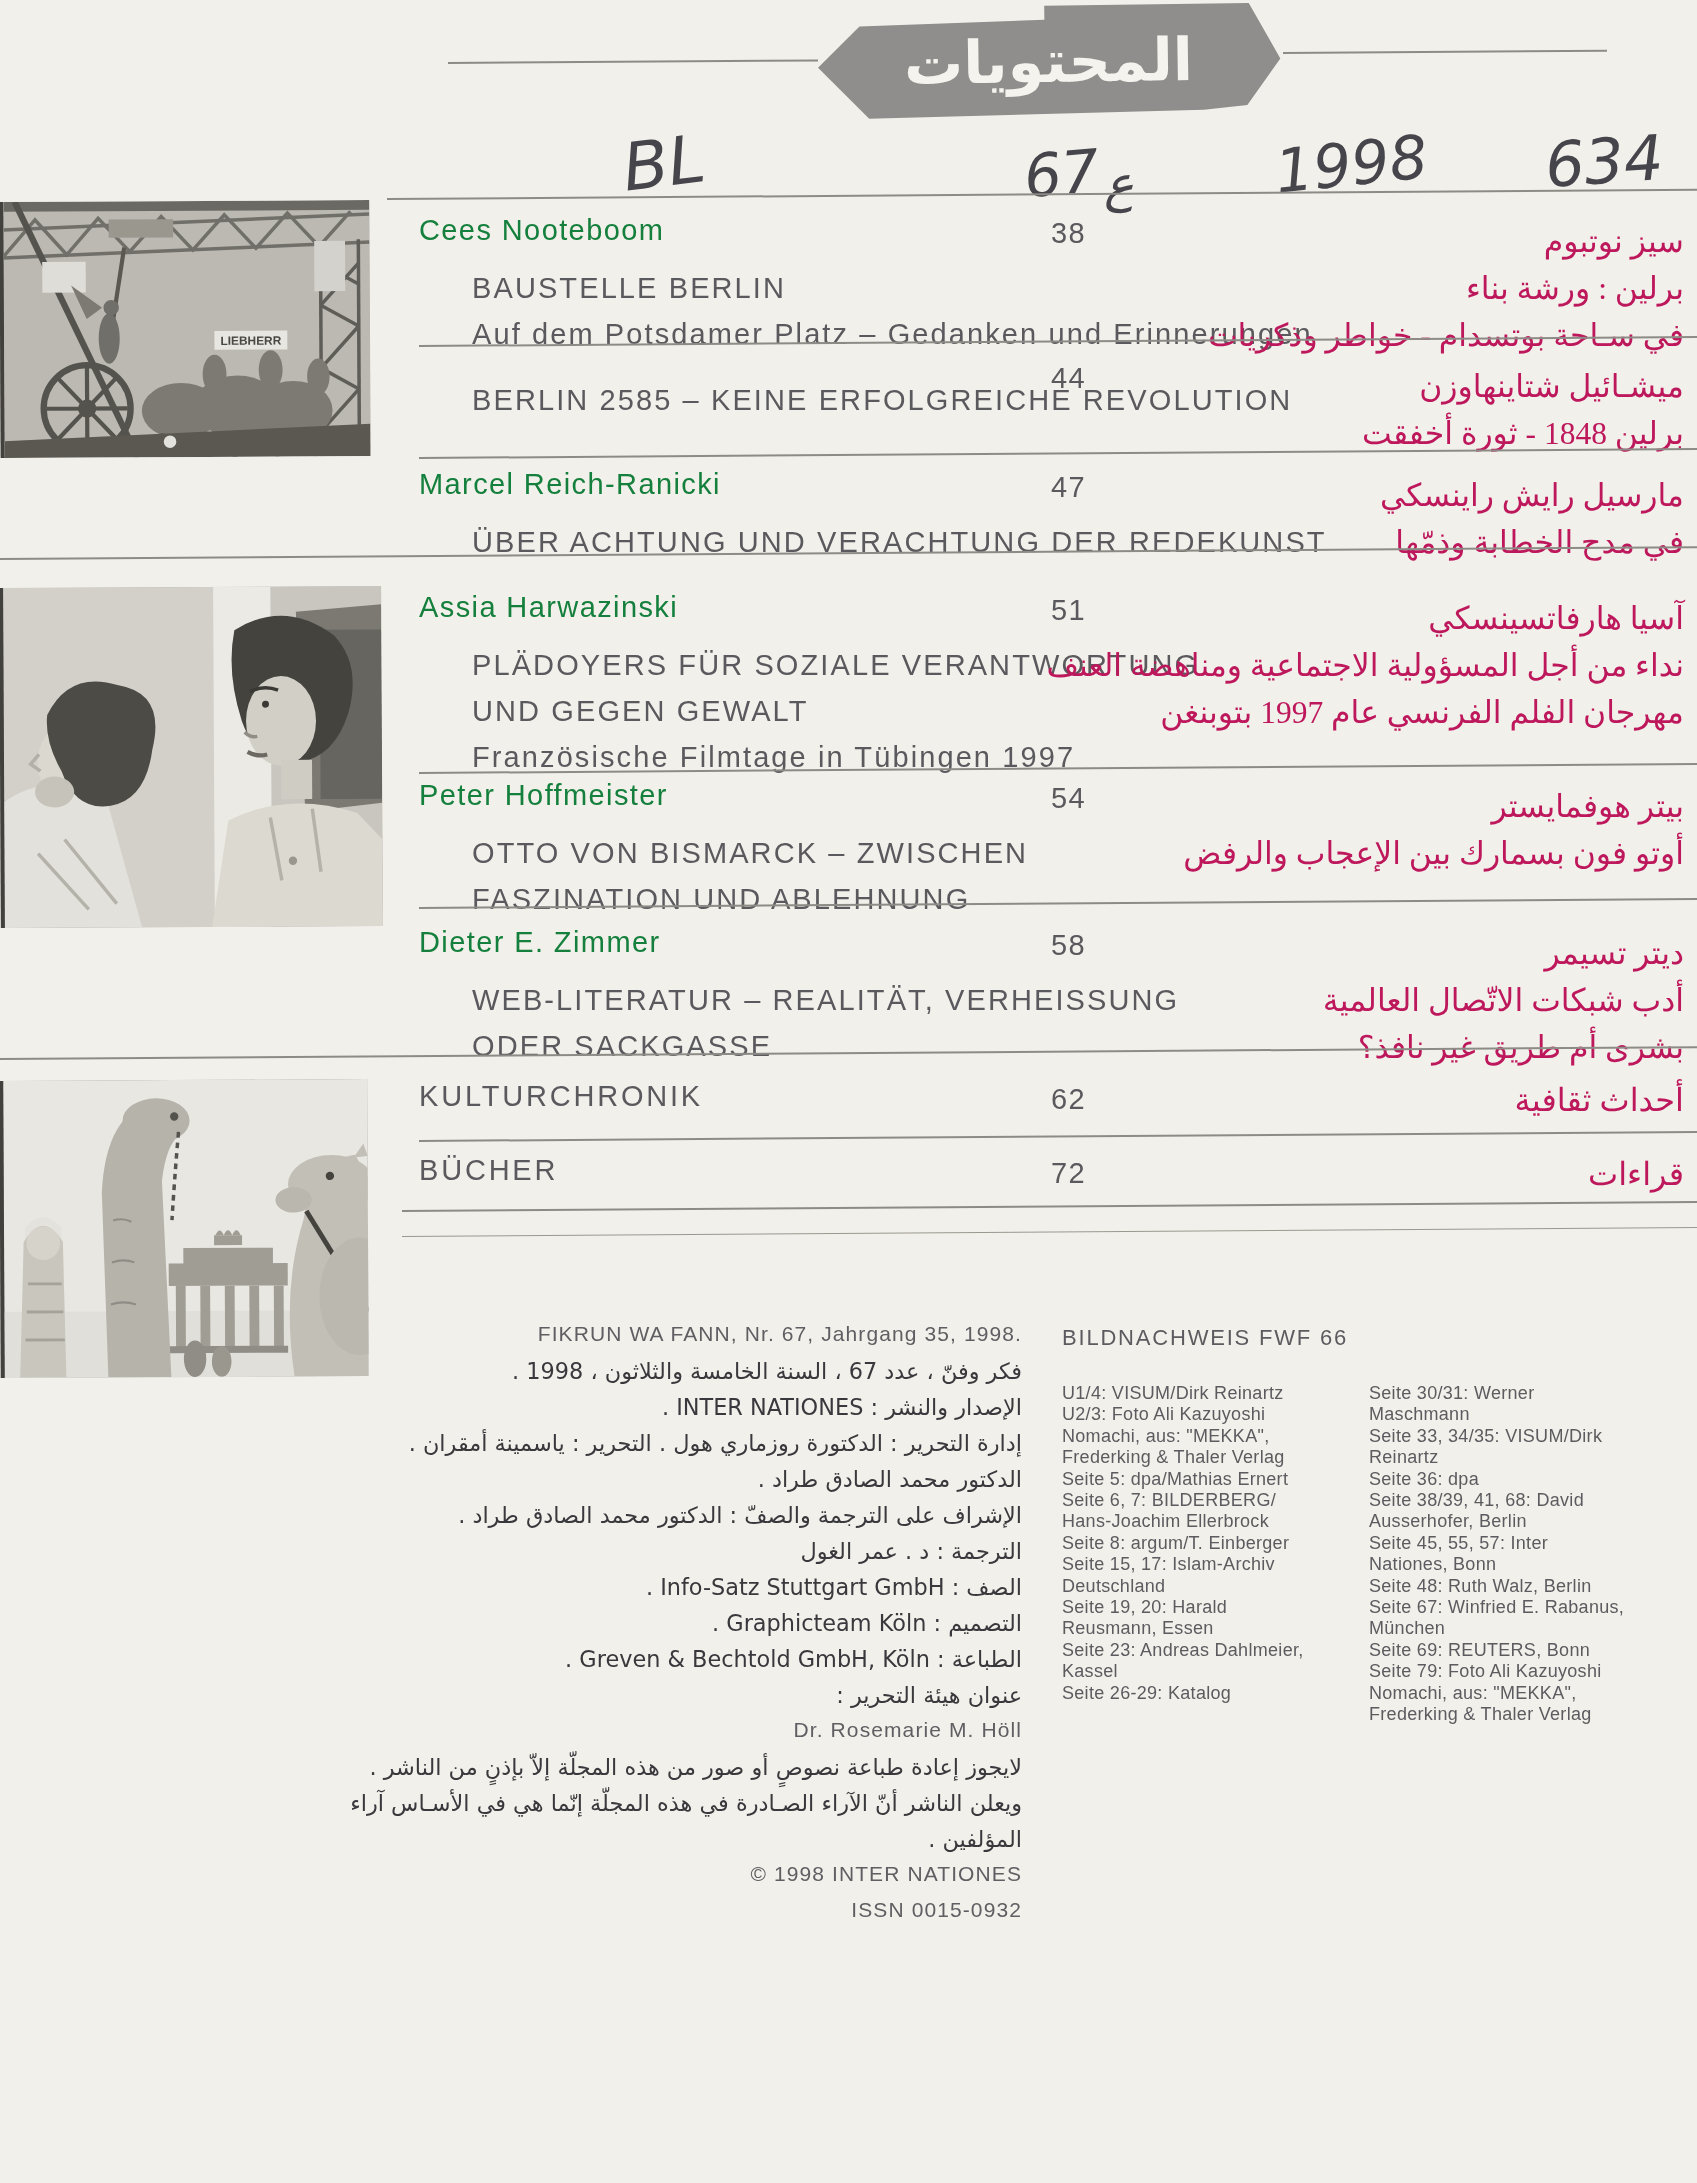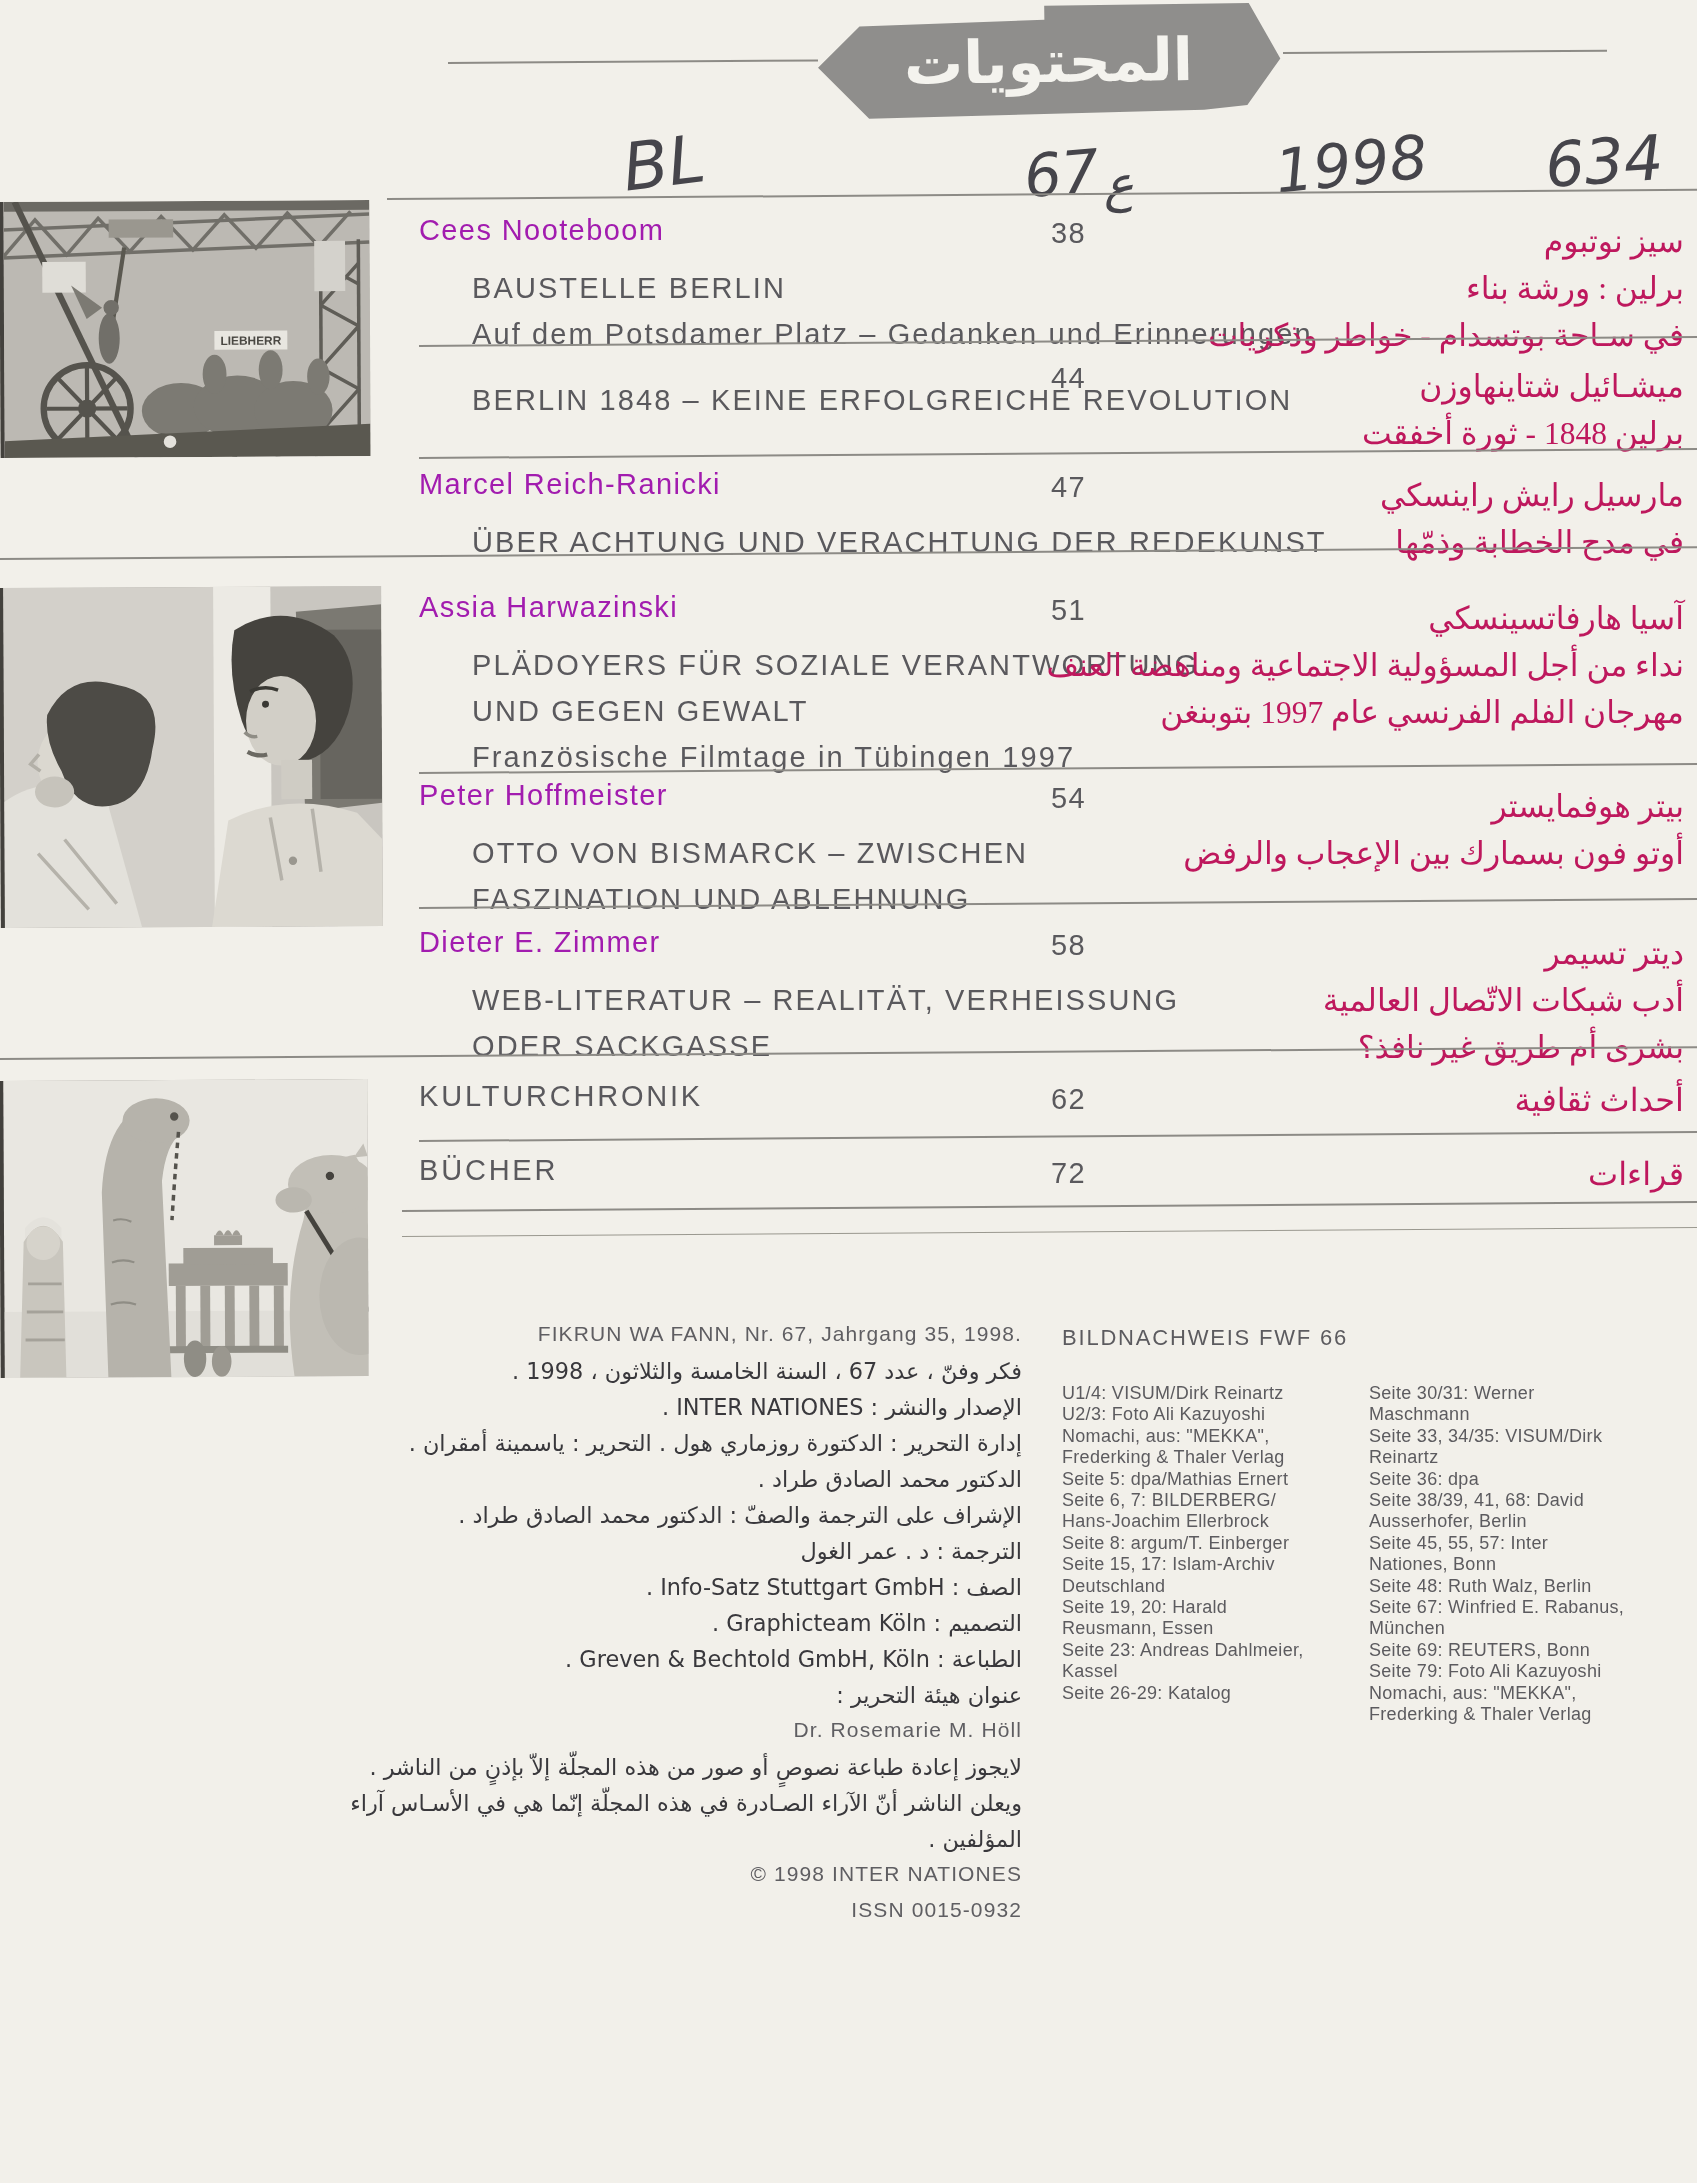--- a/index.html
+++ b/index.html
@@ -18,21 +18,21 @@
     position:absolute;inset:0;display:flex;align-items:center;justify-content:center;
     font-family:"DejaVu Sans",sans-serif;font-weight:bold;font-size:59px;color:#f4f3ee;padding-bottom:7px;
   }
   
   .hand{position:absolute;font-family:"DejaVu Sans",sans-serif;font-style:italic;color:#46454b;white-space:nowrap;}
   
   .photo{position:absolute;border-left:4.2px solid #43413d;overflow:hidden;background:#bcb9b3;transform:rotate(-0.3deg);}
   .photo svg{display:block;width:100%;height:100%;}
   
   .row{position:absolute;left:419px;width:1265px;}
-  .row .author{font-size:29px;letter-spacing:1.4px;color:#a21caf;}
+  .row .author{font-size:29px;letter-spacing:1.4px;color:#15803d;}
   .row .titles{margin-top:18px;padding-left:53px;}
   .row .titles div{font-size:29px;letter-spacing:2.1px;line-height:46px;color:#5a595d;}
   .row .pagenum{position:absolute;left:632px;top:2.8px;font-size:29px;letter-spacing:1.4px;color:#5a595d;}
   .row .label{font-size:29px;letter-spacing:2.8px;color:#5a595d;}
   .ar{position:absolute;right:0;top:4.2px;direction:rtl;text-align:right;
       font-family:Liberation Serif, serif;font-size:31.5px;color:#be185d;}
   .ar div{line-height:47px;}
   .ar.sec{font-size:32px;top:1.4px;}
   
   .imprint{position:absolute;left:329px;top:1322px;width:693px;}
@@ -203,21 +203,21 @@
       <div>سيز نوتبوم</div>
       <div>برلين : ورشة بناء</div>
       <div>في سـاحة بوتسدام - خواطر وذكريات</div>
     </div>
   </section>
   <div class="rule" style="left:419px;top:345px;width:1279px;"></div>
 
   <section class="row" style="top:359px;">
     <div class="de">
       <div class="titles">
-        <div>BERLIN 1848 – KEINE ERFOLGREICHE REVOLUTION</div>
+        <div>BERLIN 2585 – KEINE ERFOLGREICHE REVOLUTION</div>
       </div>
     </div>
     <div class="pagenum">44</div>
     <div class="ar">
       <div>ميشـائيل شتاينهاوزن</div>
       <div>برلين 1848 - ثورة أخفقت</div>
     </div>
   </section>
   <div class="rule" style="left:419px;top:457px;width:1279px;"></div>
 

